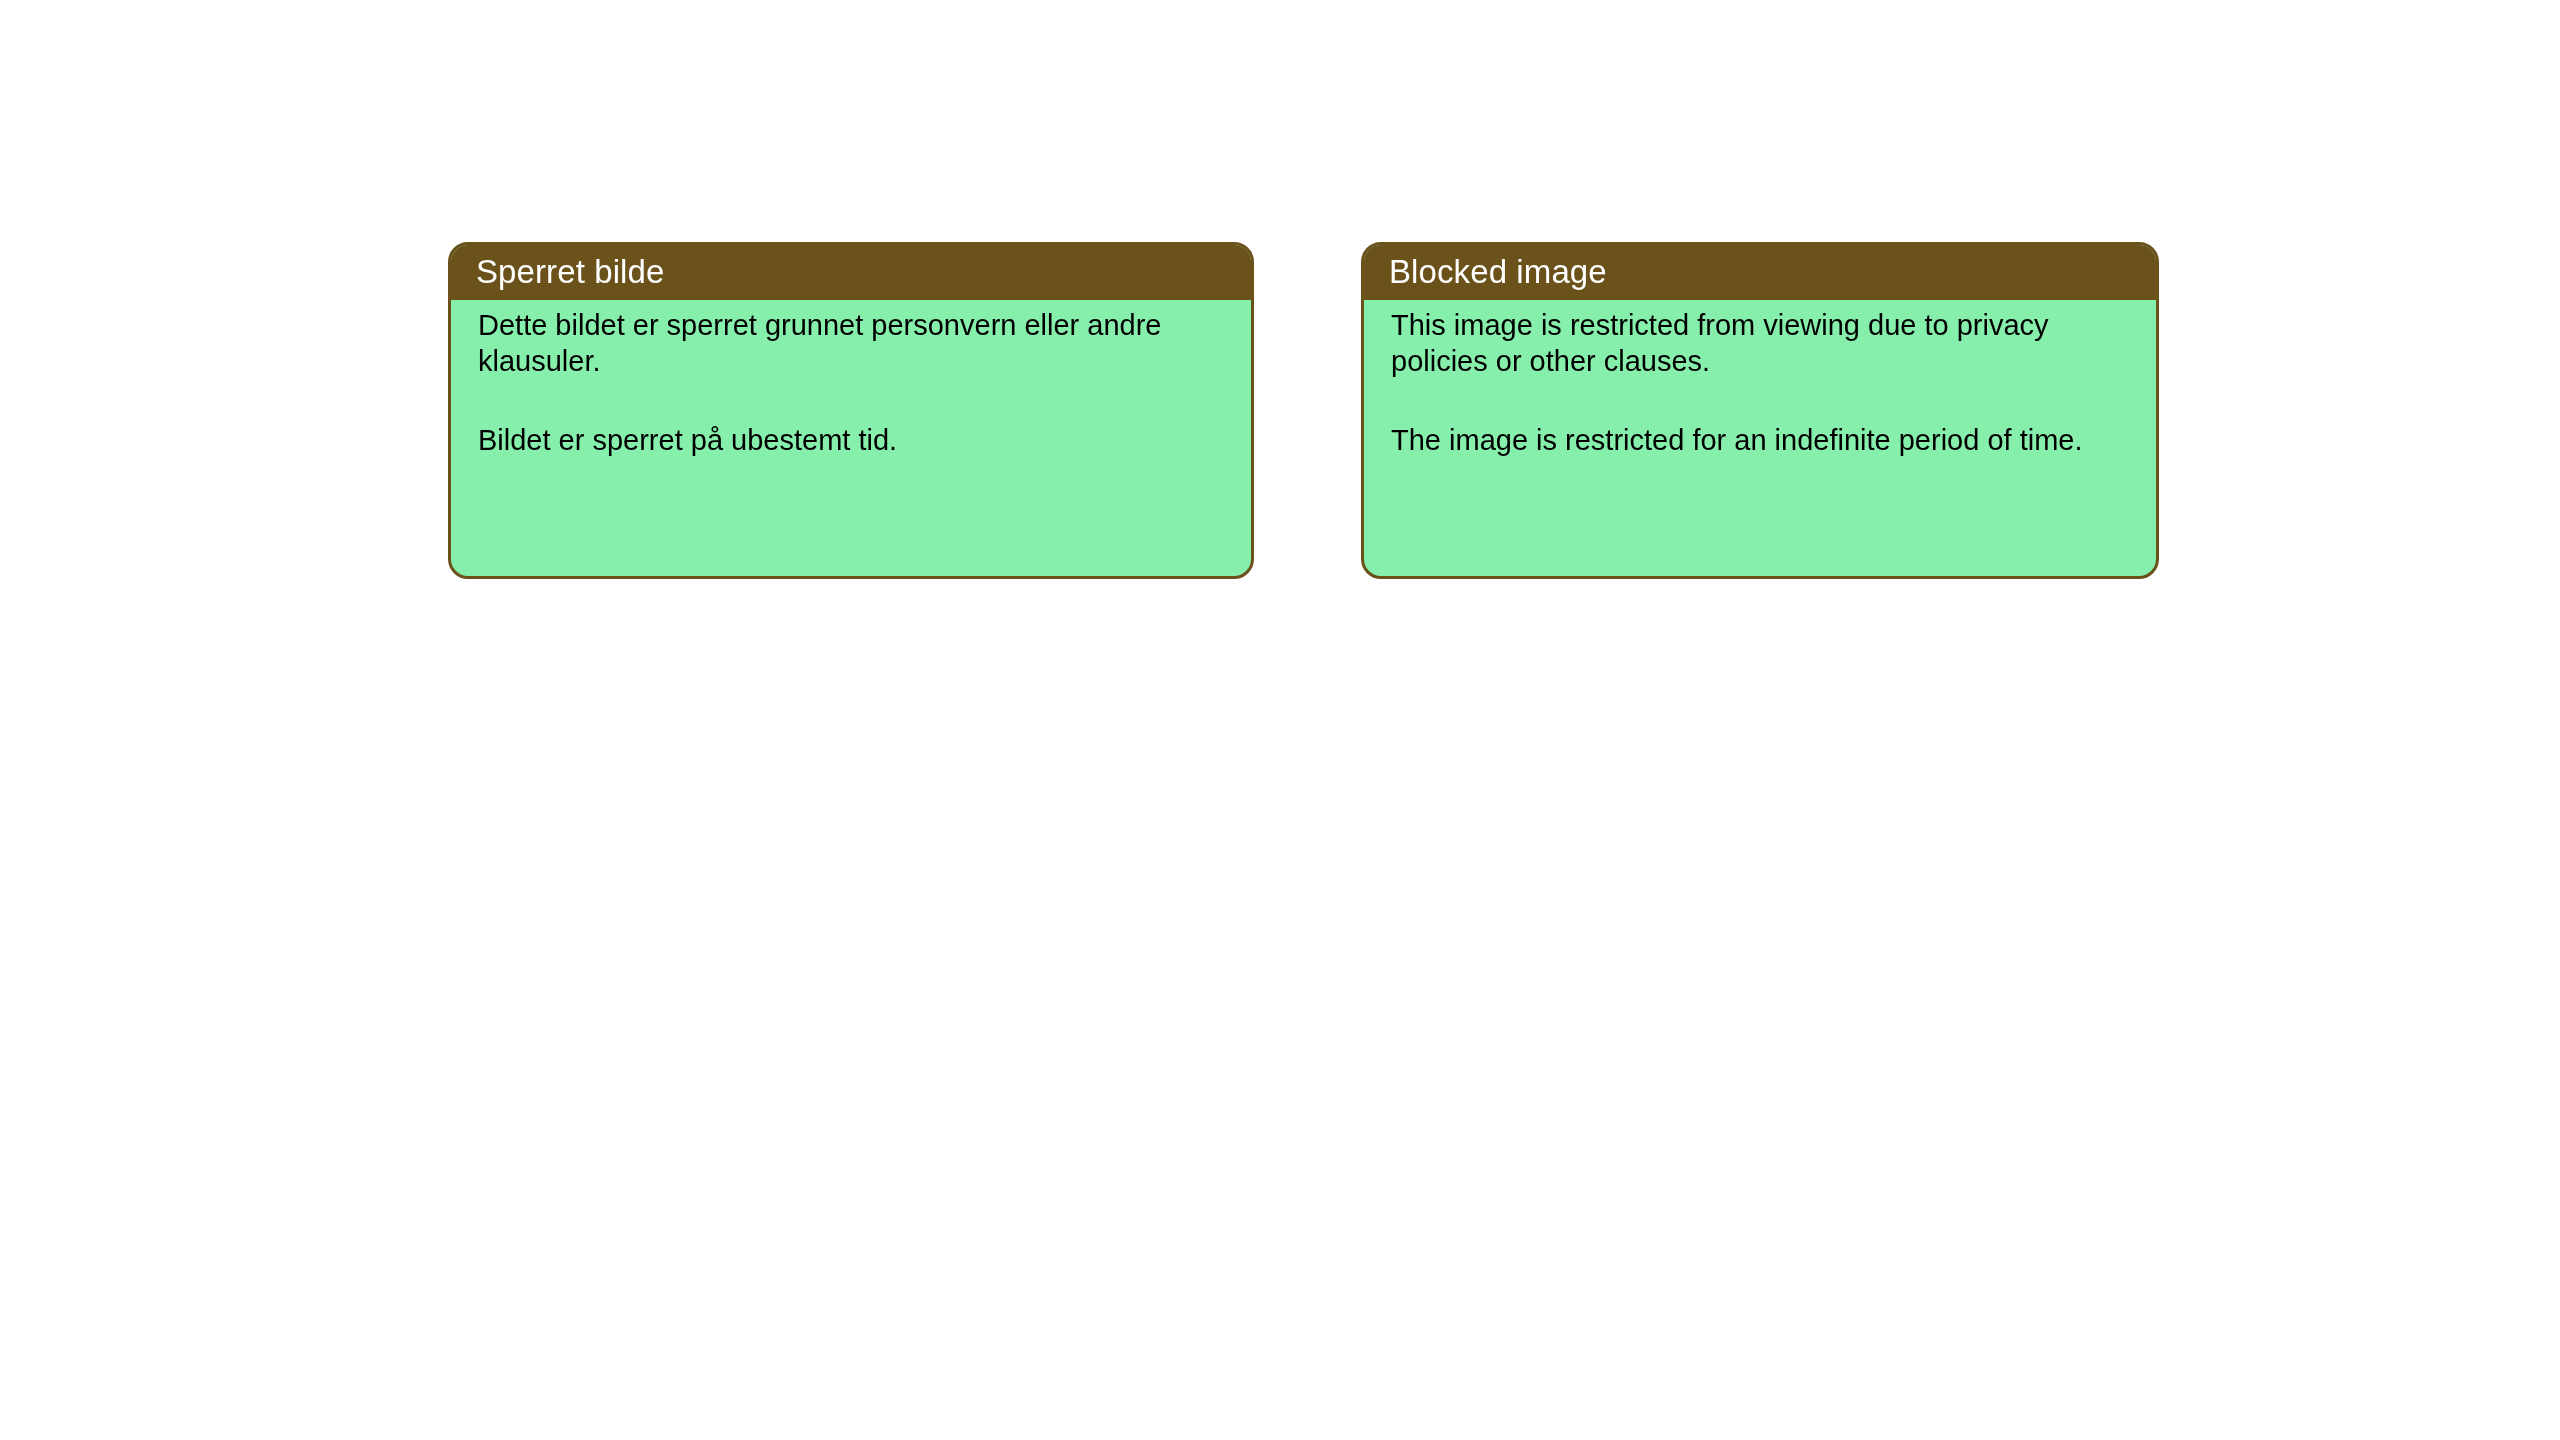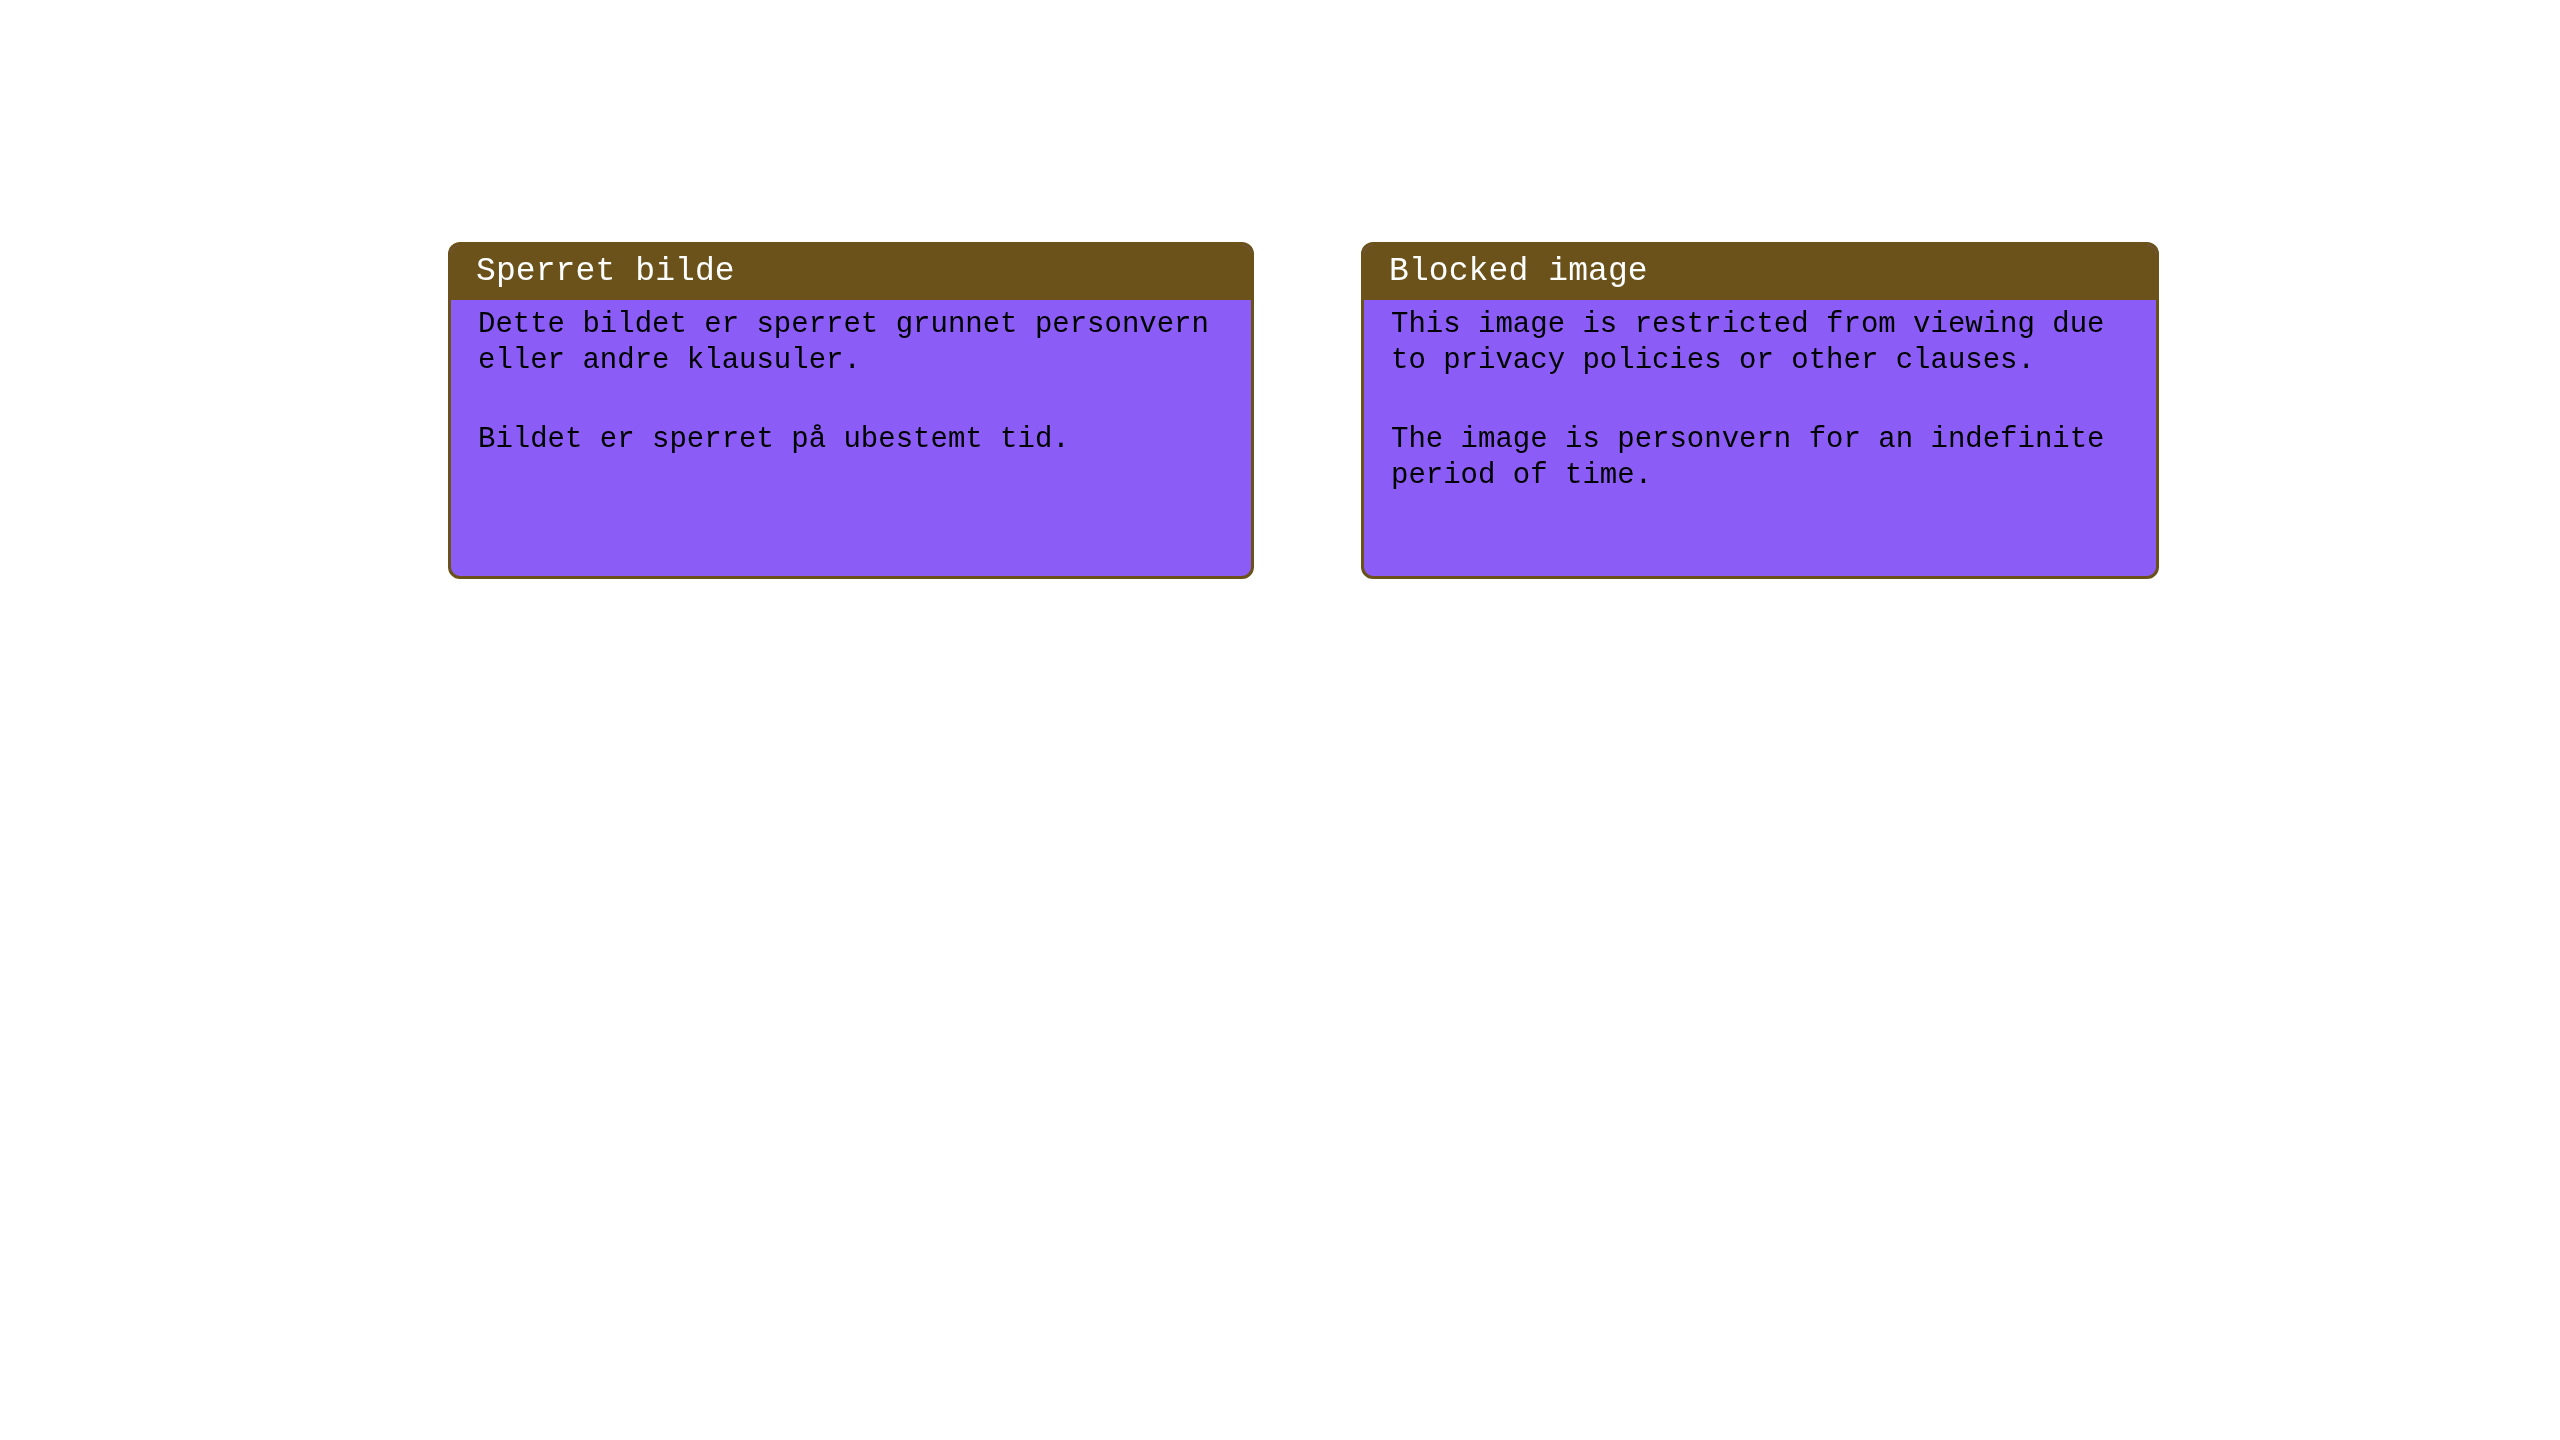--- a/index.html
+++ b/index.html
@@ -19,25 +19,24 @@
   .stage {
     position: relative;
     width: 2560px;
     height: 1440px;
   }
 
   
   .notice-card {
     position: absolute;
     box-sizing: border-box;
-    background: #8b5cf6;
+    background: #86efac;
     border: 3px solid #6b521b;
-    border-radius: 12px;
+    border-radius: 20px;
     overflow: hidden;
-    font-family: Liberation Mono, monospace;
   }
 
   .card-no {
     left: 448px;
     top: 242px;
     width: 806px;
     height: 337px;
   }
 
   .card-en {
@@ -107,17 +106,17 @@
       <p class="notice-paragraph">Bildet er sperret på ubestemt tid.</p>
     </div>
   </section>
 
   <section class="notice-card card-en">
     <header class="notice-header">
       <h1 class="notice-title">Blocked image</h1>
     </header>
     <div class="notice-body">
       <p class="notice-paragraph">This image is restricted from viewing due to privacy policies or other clauses.</p>
-      <p class="notice-paragraph">The image is personvern for an indefinite period of time.</p>
+      <p class="notice-paragraph">The image is restricted for an indefinite period of time.</p>
     </div>
   </section>
 
 </div>
 
 </body></html>

